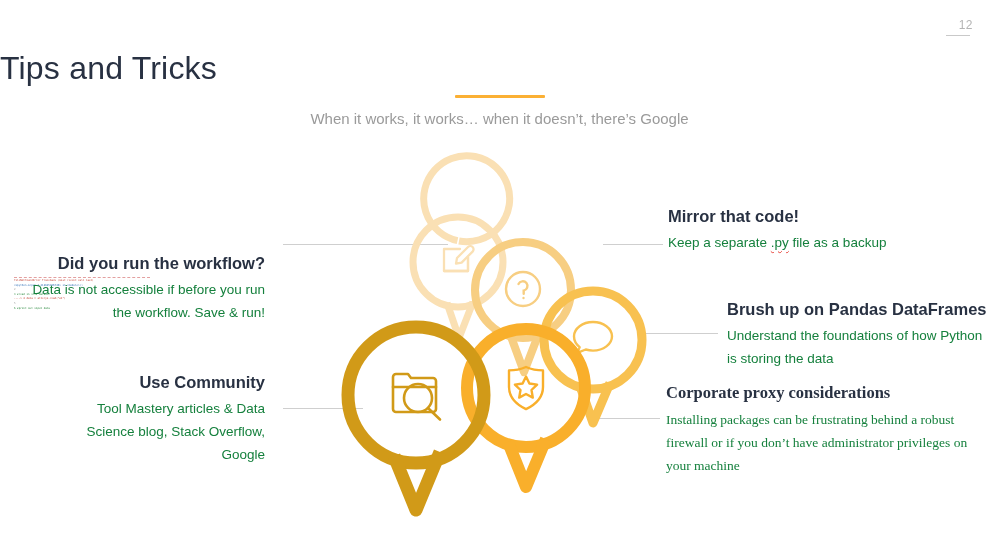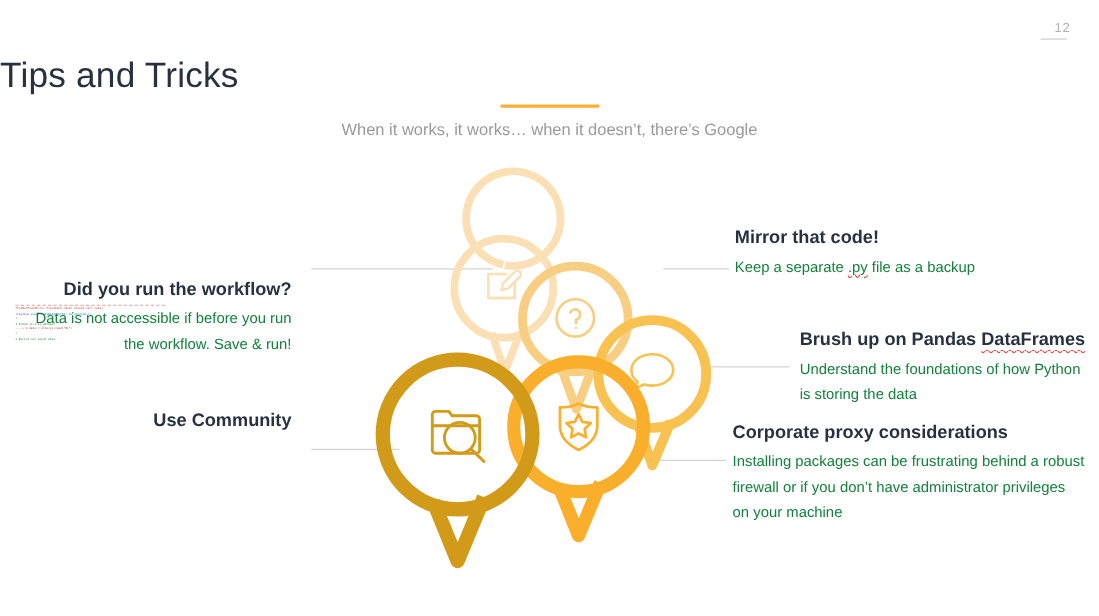--- a/index.html
+++ b/index.html
@@ -56,33 +56,32 @@
   .left-align{text-align:left;}
 
   .sp{ 
     text-decoration:underline;
     text-decoration-color:#e8453c;
     text-decoration-style:wavy;
     text-decoration-thickness:1px;
     text-underline-offset:2px;
   }
   .sp-head{
-    text-decoration:underline;
     text-decoration-color:#e8453c;
     text-decoration-style:wavy;
     text-decoration-thickness:1px;
     text-underline-offset:3px;
   }
 
   
   #blk-workflow{ left:20px;  top:205px; width:245px;margin-top:48px;}
   #blk-community{left:60px;  top:372px; width:205px;}
   #blk-mirror{   left:668px; top:206px; width:230px;}
   #blk-pandas{   left:727px; top:299px; width:262px;}
-  #blk-proxy{    left:666px; top:383px; width:320px;}
+  #blk-proxy{    left:666px; top:383px; width:320px;font-family:Liberation Serif, serif;}
 
   
   .code-shot{
     position:absolute; left:14px; top:277px; width:136px; height:48px;
     background:#ffffff; overflow:hidden;
     font-family:"DejaVu Sans Mono", monospace;
     font-size:2.6px; line-height:4.6px; color:#222;
     border-top:1px dashed #e3a0a0;
     padding-top:1px;
     white-space:nowrap;
@@ -189,20 +188,21 @@
     <span class="ln cm">      6 #print out input data</span>
   </div>
 
   <div class="block right-align" id="blk-workflow">
     <h3>Did you run the workflow?</h3>
     <p>Data is not accessible if before you run the workflow. Save &amp; run!</p>
   </div>
 
   <div class="block right-align" id="blk-community">
     <h3>Use Community</h3>
+    <p>Tool Mastery articles &amp; Data Science blog, Stack Overflow, Google</p>
   </div>
 
   <div class="block left-align" id="blk-mirror">
     <h3>Mirror that code!</h3>
     <p><span>Keep a separate </span><span class="sp">.py</span><span> file as a backup</span></p>
   </div>
 
   <div class="block left-align" id="blk-pandas">
     <h3><span>Brush up on Pandas </span><span class="sp-head">DataFrames</span></h3>
     <p>Understand the foundations of how Python is storing the data</p>

